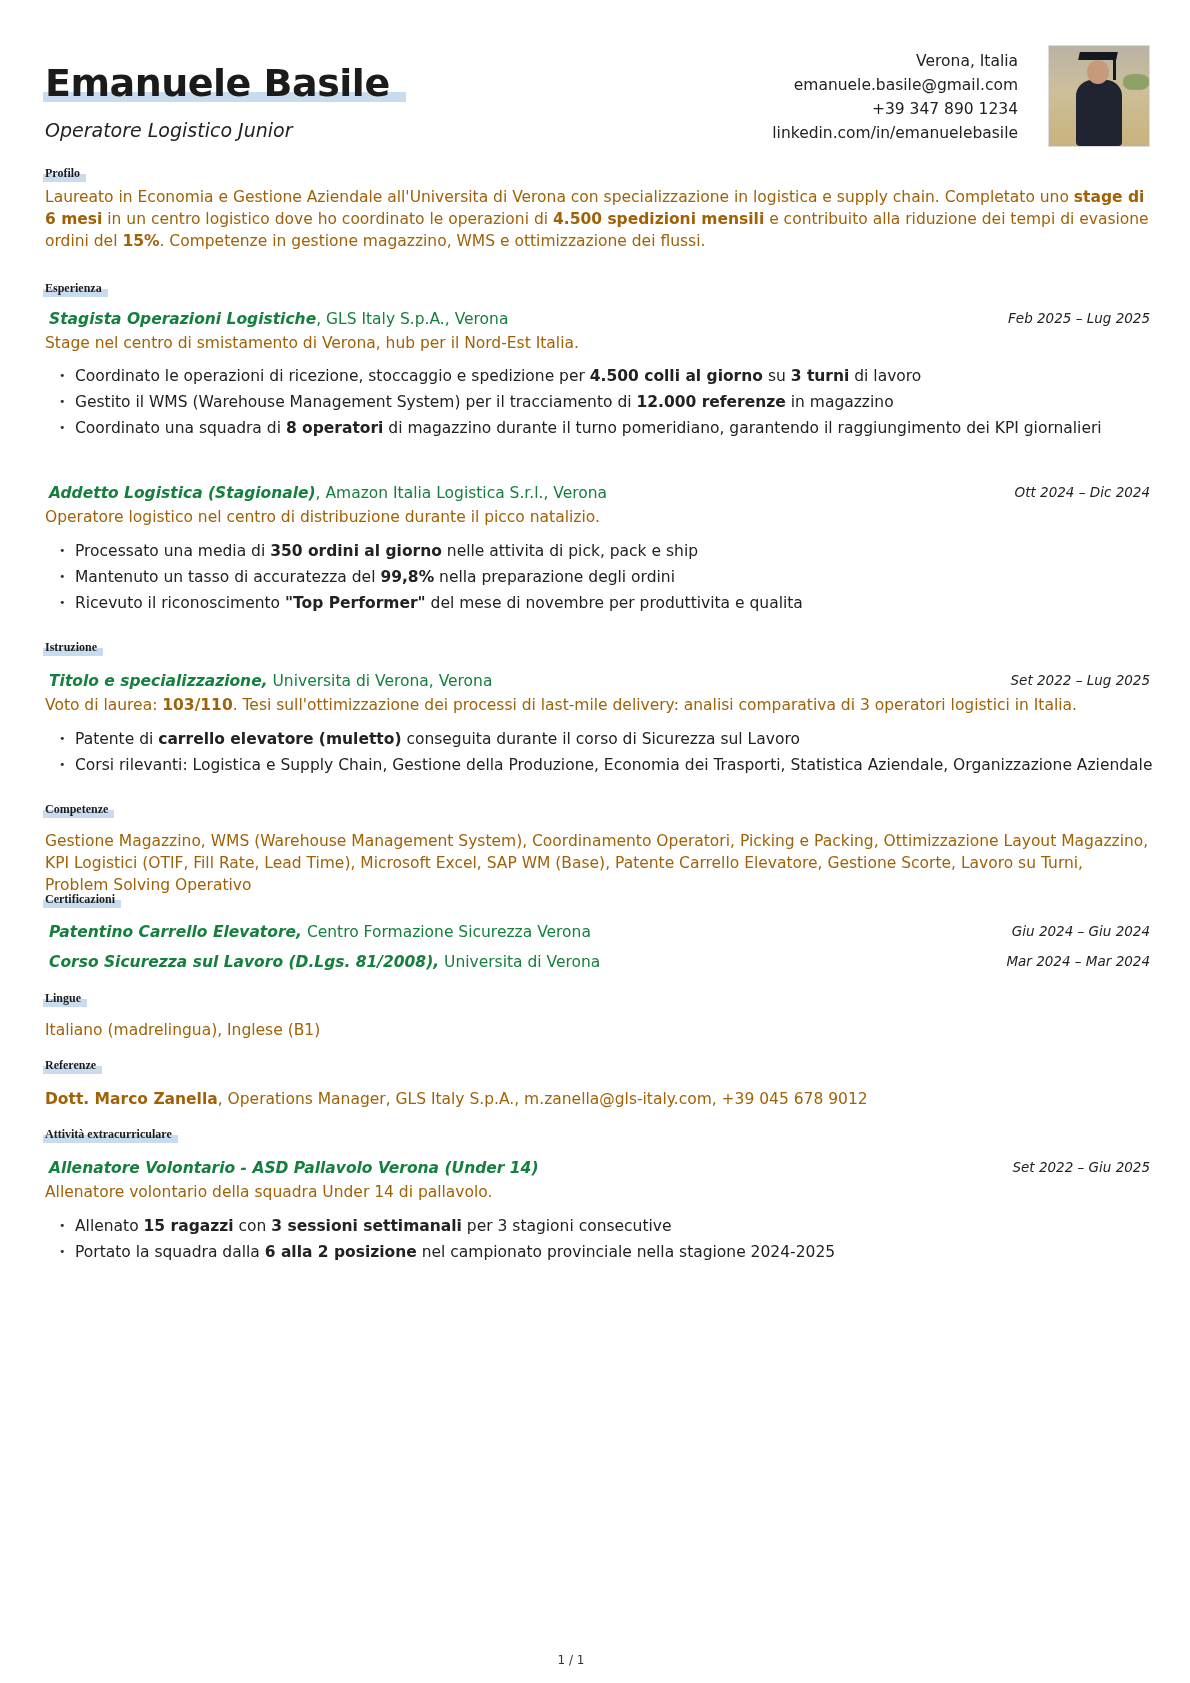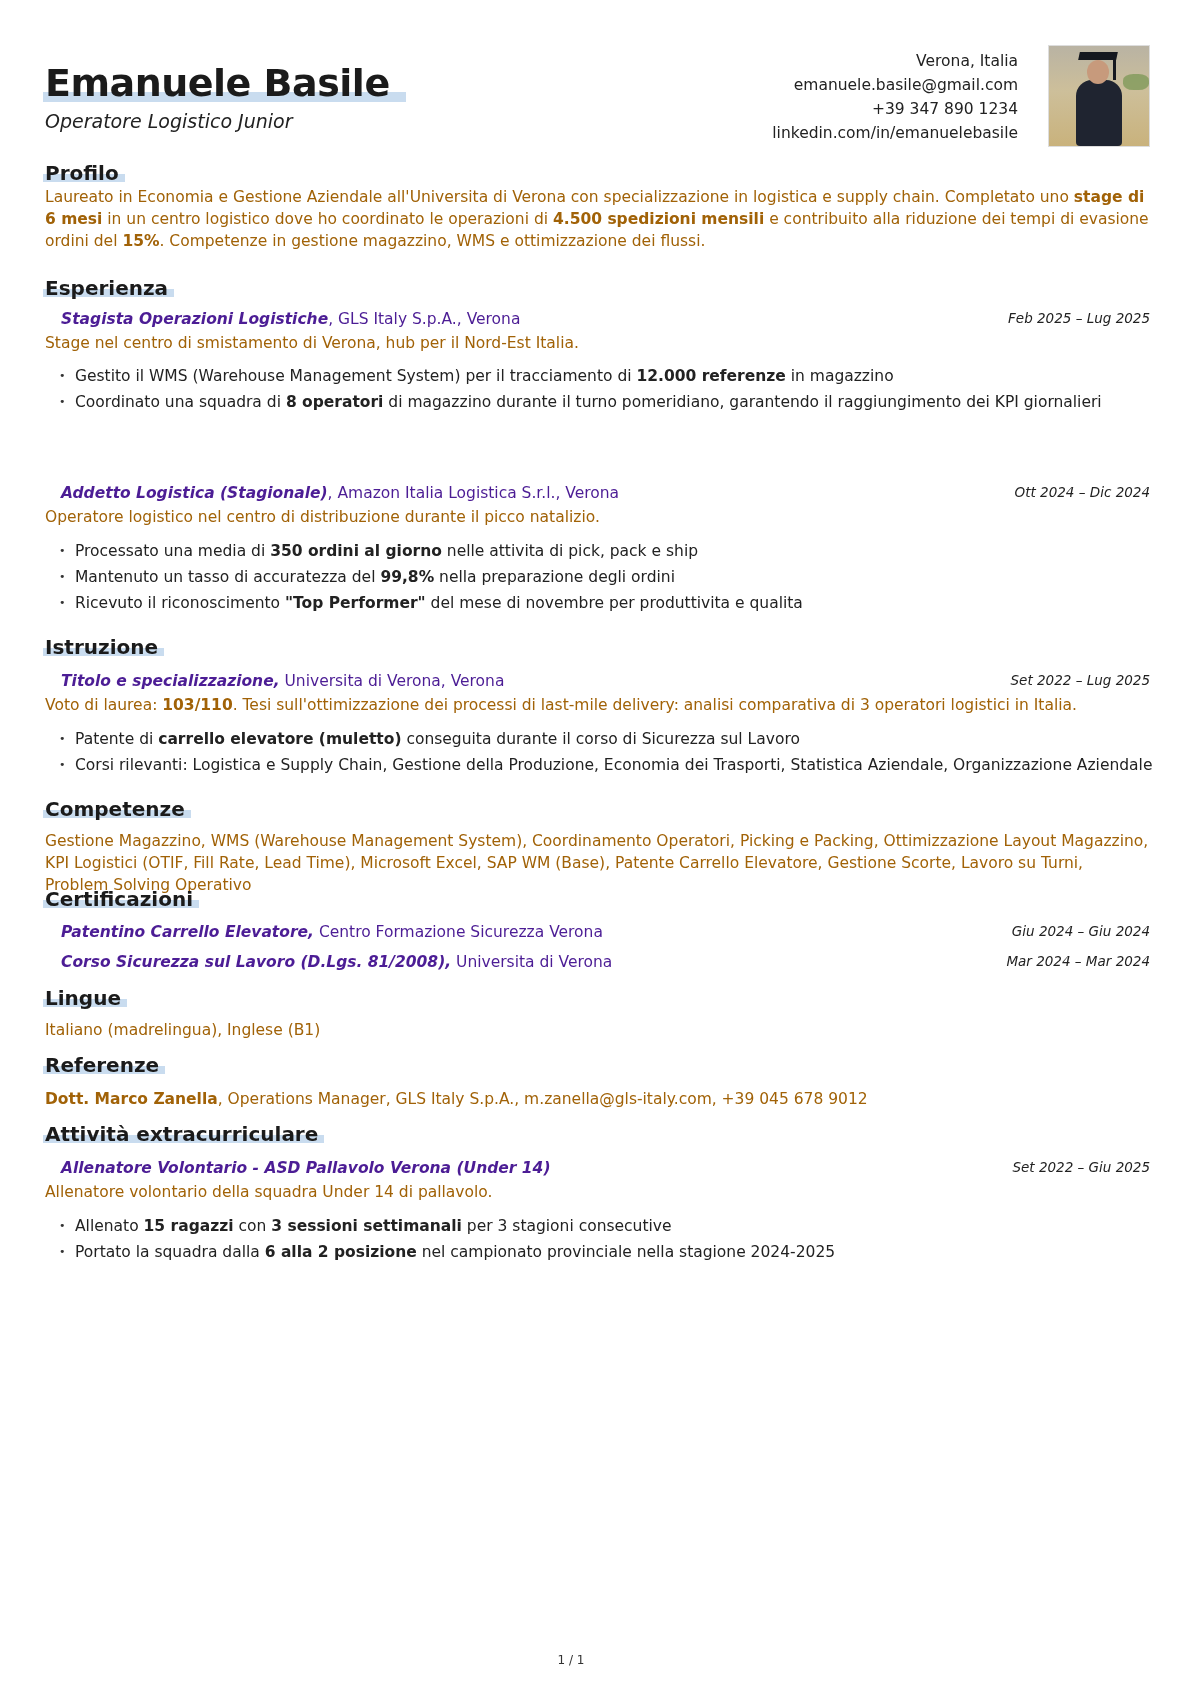--- a/index.html
+++ b/index.html
@@ -5,36 +5,36 @@
   html, body { margin:0; padding:0; background:#ffffff; }
   body { width:1190px; height:1683px; position:relative; overflow:hidden;
          font-family:"DejaVu Sans", sans-serif; color:#222; }
   .page { position:absolute; left:45px; top:0; width:1105px; }
   .hdr { position:absolute; left:0; top:55px; width:1105px; height:110px; }
   .name { position:absolute; left:0; top:6px; font-size:38px; font-weight:bold; color:#1b1b1b;
           letter-spacing:-0.5px; line-height:44px; }
   .hl { position:relative; display:inline-block; z-index:1; }
   .hl::after { content:""; position:absolute; left:-2px; right:-16px; bottom:3px; height:10px;
                background:#c9dcef; z-index:-1; }
-  .subtitle { position:absolute; left:0; top:55px; font-size:19px; font-style:italic; color:#222; }
+  .subtitle { position:absolute; left:0; top:64px; font-size:19px; font-style:italic; color:#222; }
   .contact { position:absolute; right:132px; top:-6px; text-align:right; font-size:15.5px;
              line-height:24px; color:#222; }
   .photo { position:absolute; right:0; top:-10px; width:100px; height:100px; overflow:hidden;
            background:linear-gradient(180deg,#b9b3a3 0%,#cdbf9a 45%,#c9b27c 100%); border:1px solid #ddd; }
   .photo .gown { position:absolute; left:27px; top:34px; width:46px; height:66px; background:#1f2430;
                  border-radius:16px 16px 4px 4px; }
   .photo .face { position:absolute; left:38px; top:14px; width:22px; height:24px; background:#c79a7c; border-radius:50%; }
   .photo .cap { position:absolute; left:30px; top:6px; width:38px; height:8px; background:#15181f; transform:skewX(-12deg); }
   .photo .tassel { position:absolute; left:64px; top:12px; width:3px; height:22px; background:#15181f; }
   .photo .bush { position:absolute; left:74px; top:28px; width:26px; height:16px; background:#7f9a5a; border-radius:40%; opacity:.8; }
 
-  .sec-title { position:absolute; left:0; font-size:20px; font-weight:bold; color:#1b1b1b; line-height:22px; }
+  .sec-title { position:absolute; left:0; font-size:12px; font-weight:bold; color:#1b1b1b; line-height:22px;font-family:Liberation Serif, serif; }
   .sec-title .hl::after { bottom:2px; height:8px; right:-6px; }
   .txt { position:absolute; left:0; width:1105px; font-size:15.5px; line-height:22px; color:#a16207; }
-  .role { position:absolute; left:16px; font-size:15.5px; line-height:22px; color:#4c1d95; }
+  .role { position:absolute; left:4px; font-size:15.5px; line-height:22px; color:#15803d; }
   .role b { font-style:italic; }
   .date { position:absolute; right:0; font-size:13.5px; font-style:italic; color:#222; line-height:22px; }
   ul.bul { position:absolute; left:14px; margin:0; padding:0; list-style:none; font-size:15.5px; color:#222; }
   ul.bul li { position:relative; padding-left:16px; height:26px; line-height:26px; white-space:nowrap; }
   ul.bul li::before { content:"•"; position:absolute; left:0; top:0; font-size:11px; color:#333; }
   .pager { position:absolute; left:0; width:1142px; top:1653px; text-align:center; font-size:12px; color:#333; }
   b { font-weight:bold; }
 </style>
 </head>
 <body>
@@ -61,20 +61,21 @@
 
   <div class="sec-title" style="top:162px"><span class="hl">Profilo</span></div>
   <div class="txt" style="top:186px"><span>Laureato in Economia e Gestione Aziendale all'Universita di Verona con specializzazione in logistica e supply chain. Completato uno </span><b>stage di 6 mesi</b><span> in un centro logistico dove ho coordinato le operazioni di </span><b>4.500 spedizioni mensili</b><span> e contribuito alla riduzione dei tempi di evasione ordini del </span><b>15%</b><span>. Competenze in gestione magazzino, WMS e ottimizzazione dei flussi.</span></div>
 
   <div class="sec-title" style="top:277px"><span class="hl">Esperienza</span></div>
 
   <div class="role" style="top:308px"><b>Stagista Operazioni Logistiche</b><span>, GLS Italy S.p.A., Verona</span></div>
   <div class="date" style="top:307px">Feb 2025 – Lug 2025</div>
   <div class="txt" style="top:332px">Stage nel centro di smistamento di Verona, hub per il Nord-Est Italia.</div>
   <ul class="bul" style="top:363px">
+    <li><span>Coordinato le operazioni di ricezione, stoccaggio e spedizione per </span><b>4.500 colli al giorno</b><span> su </span><b>3 turni</b><span> di lavoro</span></li>
     <li><span>Gestito il WMS (Warehouse Management System) per il tracciamento di </span><b>12.000 referenze</b><span> in magazzino</span></li>
     <li><span>Coordinato una squadra di </span><b>8 operatori</b><span> di magazzino durante il turno pomeridiano, garantendo il raggiungimento dei KPI giornalieri</span></li>
   </ul>
 
   <div class="role" style="top:482px"><b>Addetto Logistica (Stagionale)</b><span>, Amazon Italia Logistica S.r.l., Verona</span></div>
   <div class="date" style="top:481px">Ott 2024 – Dic 2024</div>
   <div class="txt" style="top:506px">Operatore logistico nel centro di distribuzione durante il picco natalizio.</div>
   <ul class="bul" style="top:538px">
     <li><span>Processato una media di </span><b>350 ordini al giorno</b><span> nelle attivita di pick, pack e ship</span></li>
     <li><span>Mantenuto un tasso di accuratezza del </span><b>99,8%</b><span> nella preparazione degli ordini</span></li>

